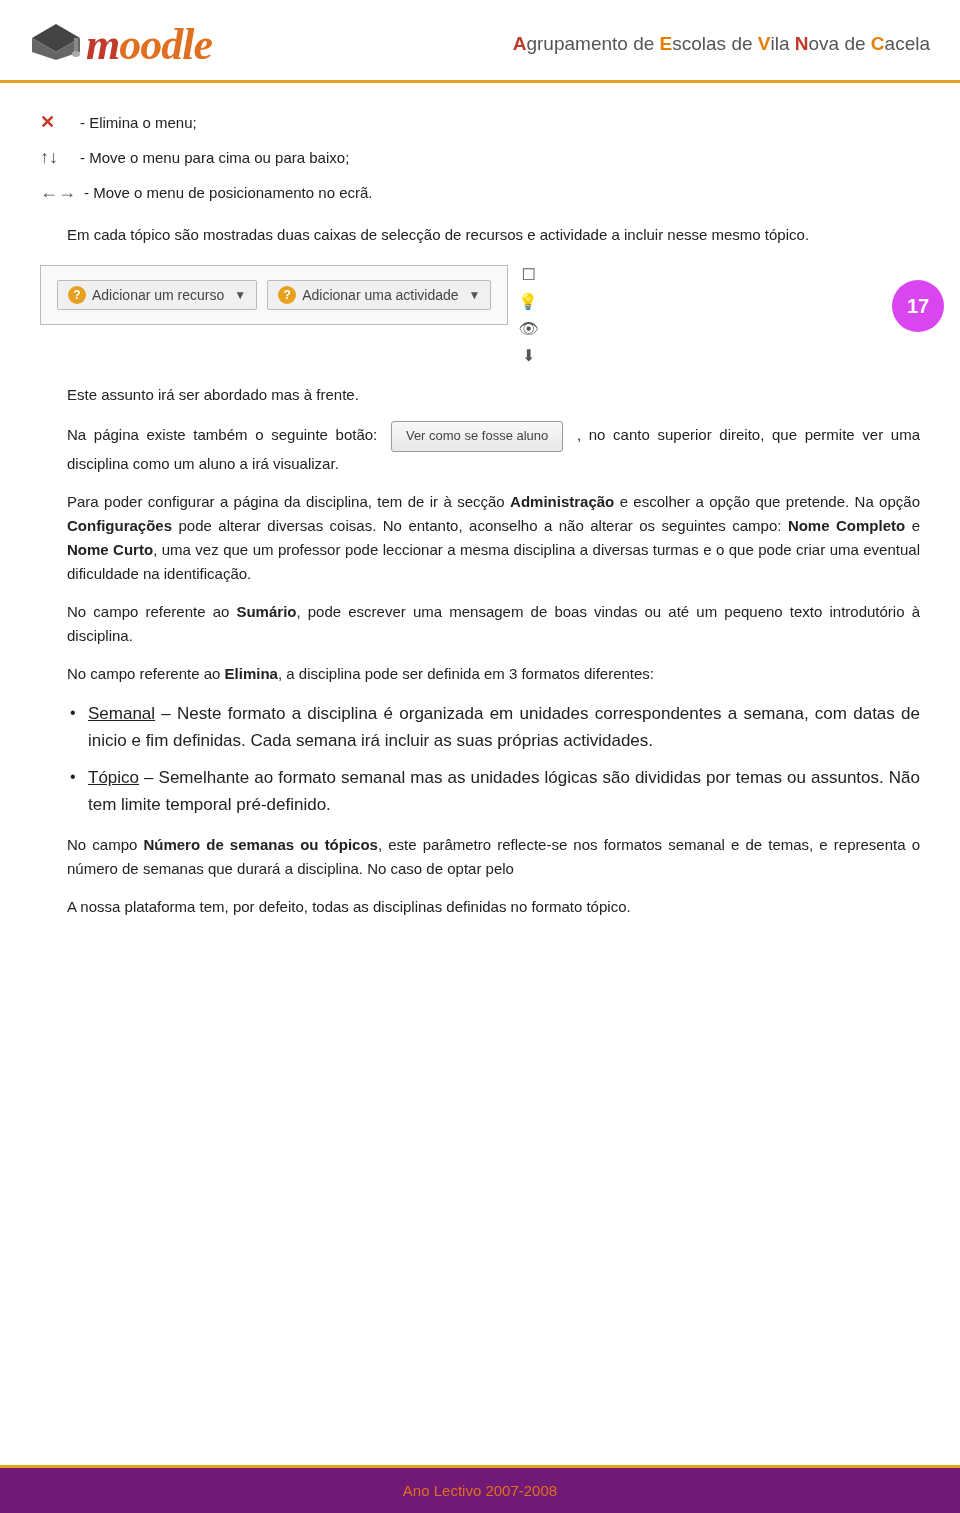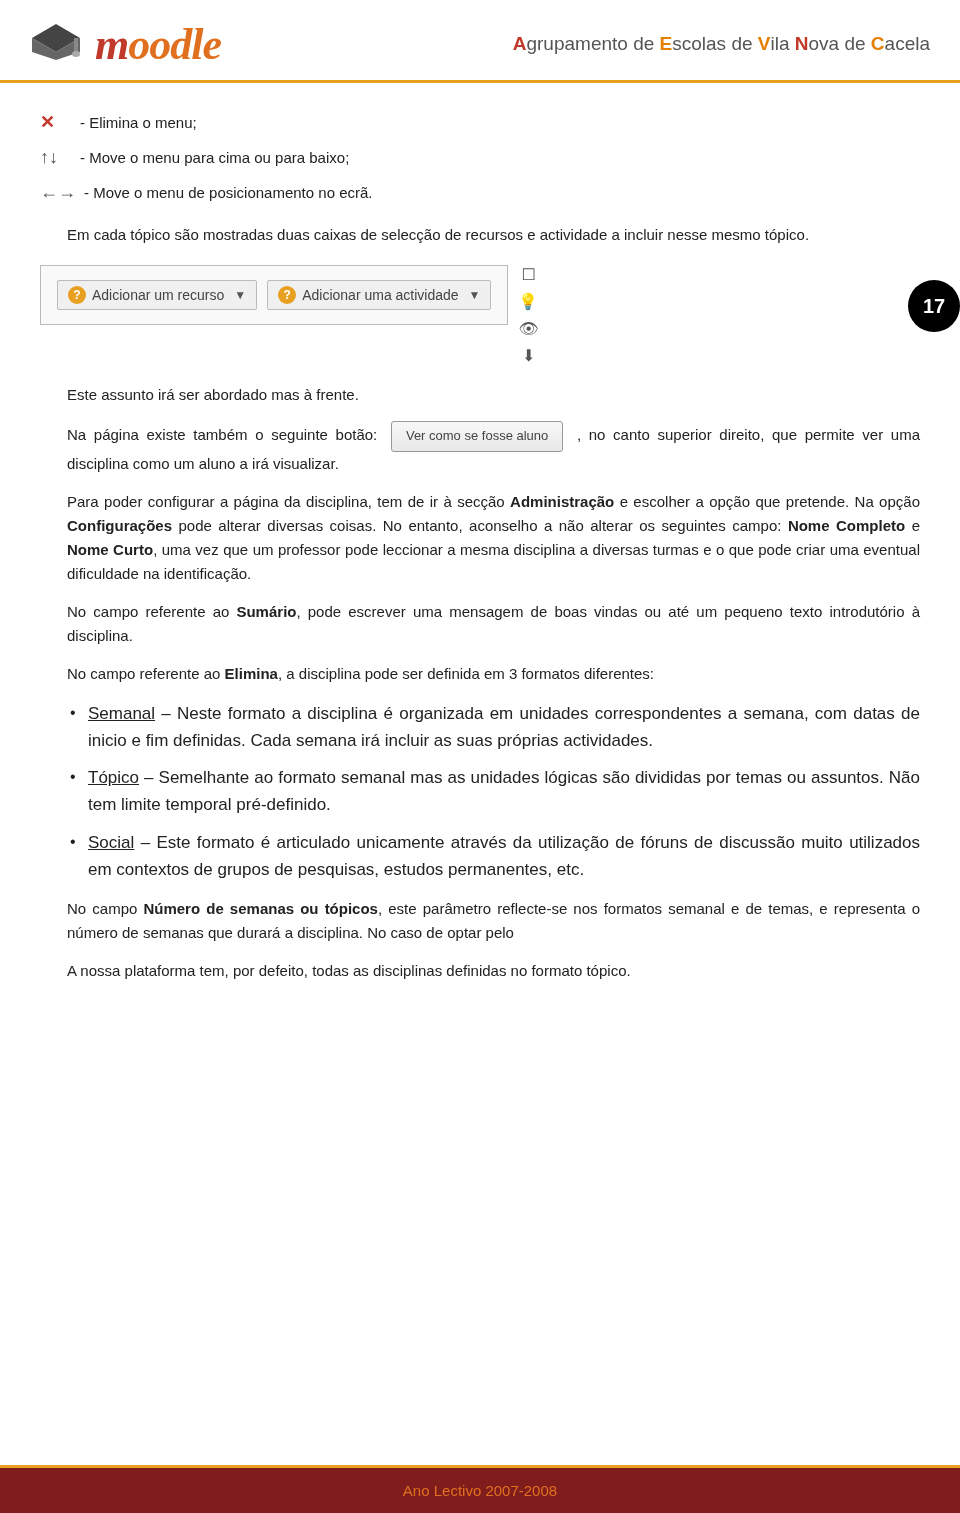--- a/index.html
+++ b/index.html
@@ -17,21 +17,21 @@
     .header {
       display: flex;
       align-items: center;
       padding: 18px 30px 10px 30px;
       border-bottom: 3px solid #e8a020;
       background: #fff;
     }
     .logo-area {
       display: flex;
       align-items: center;
-      gap: 9px;
+      gap: 0;
     }
     .logo-icon {
       width: 52px;
       height: 52px;
       margin-right: 4px;
     }
     .logo-text {
       font-size: 44px;
       font-weight: bold;
       color: #444;
@@ -48,25 +48,25 @@
     }
     .header-title .a-accent { color: #c0392b; font-weight: bold; }
     .header-title .e-accent { color: #e67e00; font-weight: bold; }
     .header-title .v-accent { color: #e67e00; font-weight: bold; }
     .header-title .n-accent { color: #c0392b; font-weight: bold; }
     .header-title .c-accent { color: #e67e00; font-weight: bold; }
 
     
     .page-badge {
       position: absolute;
-      right: 0;
+      right: 16px;
       top: 280px;
       width: 52px;
       height: 52px;
-      background: #000000;
+      background: #d946ef;
       border-radius: 50%;
       display: flex;
       align-items: center;
       justify-content: center;
       color: #fff;
       font-size: 20px;
       font-weight: bold;
     }
 
     
@@ -182,21 +182,21 @@
     .footer {
       position: absolute;
       bottom: 0;
       left: 0;
       right: 0;
       border-top: 3px solid #e8a020;
       text-align: center;
       padding: 14px 0;
       color: #e07020;
       font-size: 15px;
-      background: #7f1d1d;
+      background: #701a75;
     }
 
     .screenshot-wrapper {
       display: flex;
       align-items: flex-start;
       gap: 0;
       margin: 18px 0;
     }
     .screenshot-inner {
       border: 1px solid #bbb;
@@ -311,23 +311,20 @@
     No campo referente ao <strong>Elimina</strong>, a disciplina pode ser definida em 3 formatos diferentes:
   </p>
 
   <ul class="bullet-list">
     <li>
       <span class="underline">Semanal</span><span> – Neste formato a disciplina é organizada em unidades correspondentes a semana, com datas de inicio e fim definidas. Cada semana irá incluir as suas próprias actividades.</span>
     </li>
     <li>
       <span class="underline">Tópico</span><span> – Semelhante ao formato semanal mas as unidades lógicas são divididas por temas ou assuntos. Não tem limite temporal pré-definido.</span>
     </li>
-    <li>
-      <span class="underline">Social</span><span> – Este formato é articulado unicamente através da utilização de fóruns de discussão muito utilizados em contextos de grupos de pesquisas, estudos permanentes, etc.</span>
-    </li>
   </ul>
 
   <p class="para">
     No campo <strong>Número de semanas ou tópicos</strong>, este parâmetro reflecte-se nos formatos semanal e de temas, e representa o número de semanas que durará a disciplina. No caso de optar pelo
   </p>
 
   <p class="para">
     <span>A nossa plataforma tem, por defeito, todas as disciplinas definidas no formato tópico.</span>
   </p>
 

